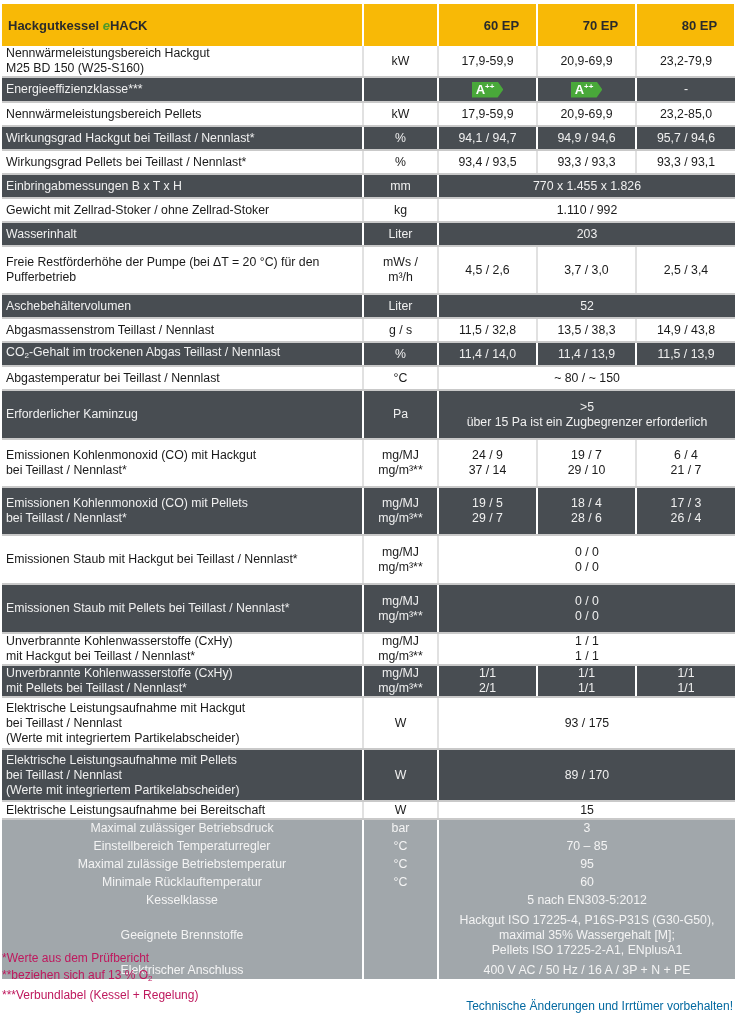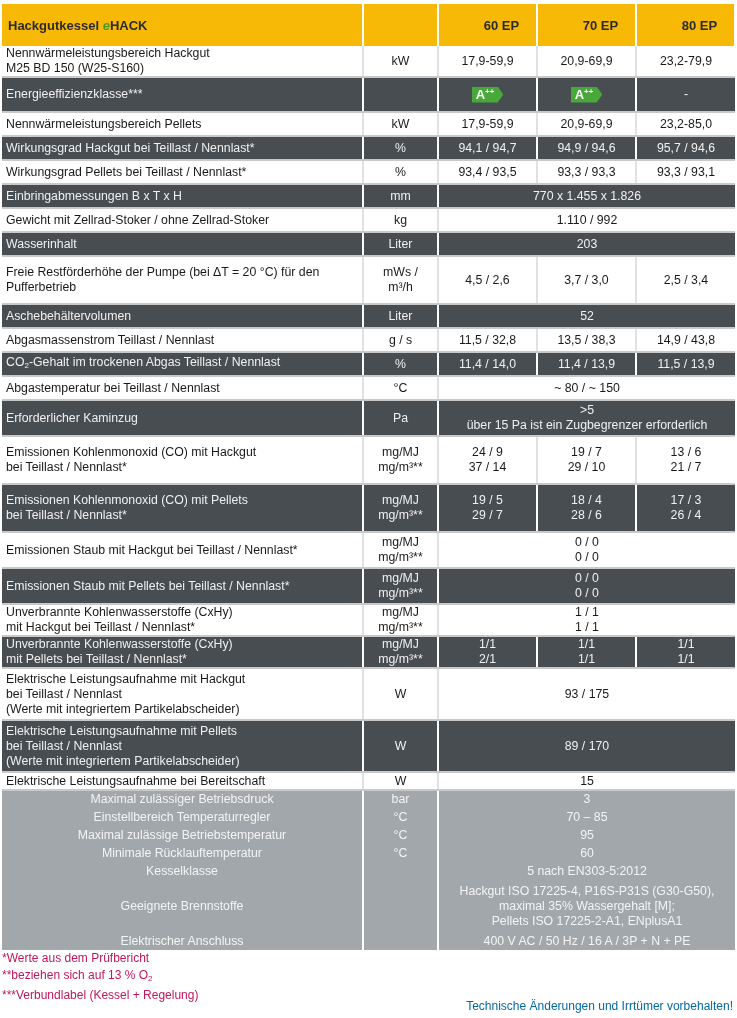--- a/index.html
+++ b/index.html
@@ -13,21 +13,21 @@
   .brand-e { color:#4c9a2a; font-style:italic; }
   tr.w td { background:#ffffff; color:#1a1a1a; }
   tr.d td { background:#484d52; color:#f0f0f0; }
   tr.g td { background:#a1a7ab; color:#f4f4f4; }
   tr.w td, tr.d td { border-bottom:2px solid #c9c9c9; }
   td.lbl { text-align:left; }
   td.u, td.v { text-align:center; border-left:2px solid #ffffff; }
   tr.w td.u, tr.w td.v { border-left:2px solid #e1e1e1; }
   tr.g td { border-bottom:none;text-align:center; }
   tr.g td.u, tr.g td.v { border-left:2px solid #ffffff; }
-  .h22 { height:24px; } .h25 { height:35px; } .h34 { height:20px; } .h38 { height:48px; } .h40 { height:36px;border-radius:20px; } .h52 { height:52px; } .h18 { height:18px; }
+  .h22 { height:24px; } .h25 { height:25px; } .h34 { height:20px; } .h38 { height:48px; } .h40 { height:49px;border-radius:20px; } .h52 { height:52px; } .h18 { height:18px; }
   .badge { display:inline-block; background:#49a83a; color:#ffffff; font-weight:bold; font-size:13px; height:16px; line-height:16px; padding:0 9px 0 4px;
            clip-path:polygon(0 0, 82% 0, 100% 50%, 82% 100%, 0 100%); }
   .badge sup { font-size:8px; vertical-align:top; line-height:10px; }
   .sub { font-size:8px; vertical-align:-2px; }
   .notes { position:absolute; left:2px; top:950px; font-size:12px; line-height:17px; color:#be185d; }
   .disclaimer { position:absolute; right:4px; top:999px; font-size:12px; color:#0369a1; }
   .pl { white-space:pre-line; }
 </style>
 </head>
 <body>
@@ -155,21 +155,21 @@
 
   <tr class="w h38">
     <td class="lbl pl">Emissionen Kohlenmonoxid (CO) mit Hackgut
 bei Teillast / Nennlast*</td>
     <td class="u pl">mg/MJ
 mg/m³**</td>
     <td class="v pl">24 / 9
 37 / 14</td>
     <td class="v pl">19 / 7
 29 / 10</td>
-    <td class="v pl">13 / 6
+    <td class="v pl">6 / 4
 21 / 7</td>
   </tr>
 
   <tr class="d h38">
     <td class="lbl pl">Emissionen Kohlenmonoxid (CO) mit Pellets
 bei Teillast / Nennlast*</td>
     <td class="u pl">mg/MJ
 mg/m³**</td>
     <td class="v pl">19 / 5
 29 / 7</td>

